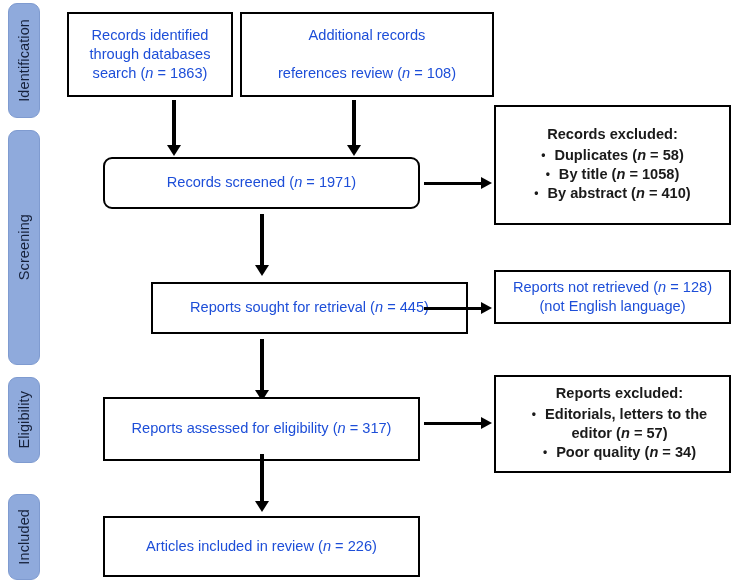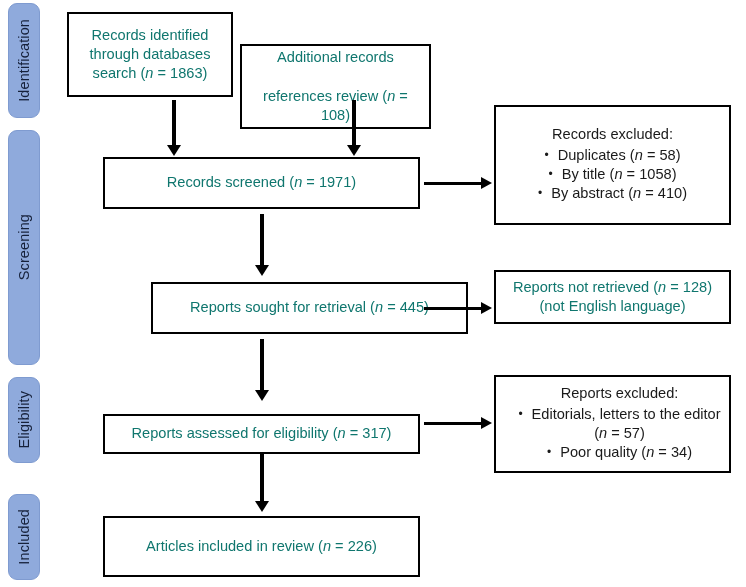--- a/index.html
+++ b/index.html
@@ -48,28 +48,29 @@
     border: 2px solid #000000;
     display: flex;
     align-items: center;
     justify-content: center;
     text-align: center;
     padding: 2px 6px;
   }
   .flow-box .box-text {
     font-size: 14.6px;
     line-height: 1.32;
-    color: #0f766e;
+    color: #1d4ed8;
   }
   .flow-box .box-text .it { font-style: italic; }
 
   
   .excl-box .excl-inner {
     width: 100%;
     text-align: center;
+    font-weight: bold;
   }
   .excl-box .excl-head {
     font-size: 14.6px;
     line-height: 1.3;
     display: block;
   }
   .excl-box ul {
     list-style: none;
     margin: 2px;
     padding: 0;
@@ -152,39 +153,39 @@
   </div>
 
   <div class="flow-box" style="left:67px; top:12px; width:166px; height:85px;">
     <div class="box-text">
       <span>Records identified</span><br>
       <span>through databases</span><br>
       <span>search (</span><span class="it">n</span><span> = 1863)</span>
     </div>
   </div>
 
-  <div class="flow-box" style="left:240px; top:12px; width:191px; height:85px;margin-top:32px;">
+  <div class="flow-box" style="left:240px; top:12px; width:254px; height:85px;">
     <div class="box-text">
       <span>Additional records</span><br>
       <br>
       <span>references review (</span><span class="it">n</span><span> = 108)</span>
     </div>
   </div>
 
   <div class="arrow-v" style="left:164px; top:100px; width:20px; height:56px;">
     <div class="shaft" style="height:45px;"></div>
     <div class="head"></div>
   </div>
 
   <div class="arrow-v" style="left:344px; top:100px; width:20px; height:56px;">
     <div class="shaft" style="height:45px;"></div>
     <div class="head"></div>
   </div>
 
-  <div class="flow-box" style="left:103px; top:157px; width:317px; height:52px;">
+  <div class="flow-box" style="left:103px; top:157px; width:317px; height:52px;border-radius:9px;">
     <div class="box-text">
       <span>Records screened (</span><span class="it">n</span><span> = 1971)</span>
     </div>
   </div>
 
   <div class="arrow-h" style="left:424px; top:173px; width:68px; height:20px;">
     <div class="shaft" style="width:58px;"></div>
     <div class="head"></div>
   </div>
 
@@ -226,21 +227,21 @@
       <span>Reports not retrieved (</span><span class="it">n</span><span> = 128)</span><br>
       <span>(not English language)</span>
     </div>
   </div>
 
   <div class="arrow-v" style="left:252px; top:339px; width:20px; height:62px;">
     <div class="shaft" style="height:51px;"></div>
     <div class="head"></div>
   </div>
 
-  <div class="flow-box" style="left:103px; top:397px; width:317px; height:40px;margin-top:17px;">
+  <div class="flow-box" style="left:103px; top:397px; width:317px; height:64px;">
     <div class="box-text">
       <span>Reports assessed for eligibility (</span><span class="it">n</span><span> = 317)</span>
     </div>
   </div>
 
   <div class="arrow-h" style="left:424px; top:413px; width:68px; height:20px;">
     <div class="shaft" style="width:58px;"></div>
     <div class="head"></div>
   </div>
 

